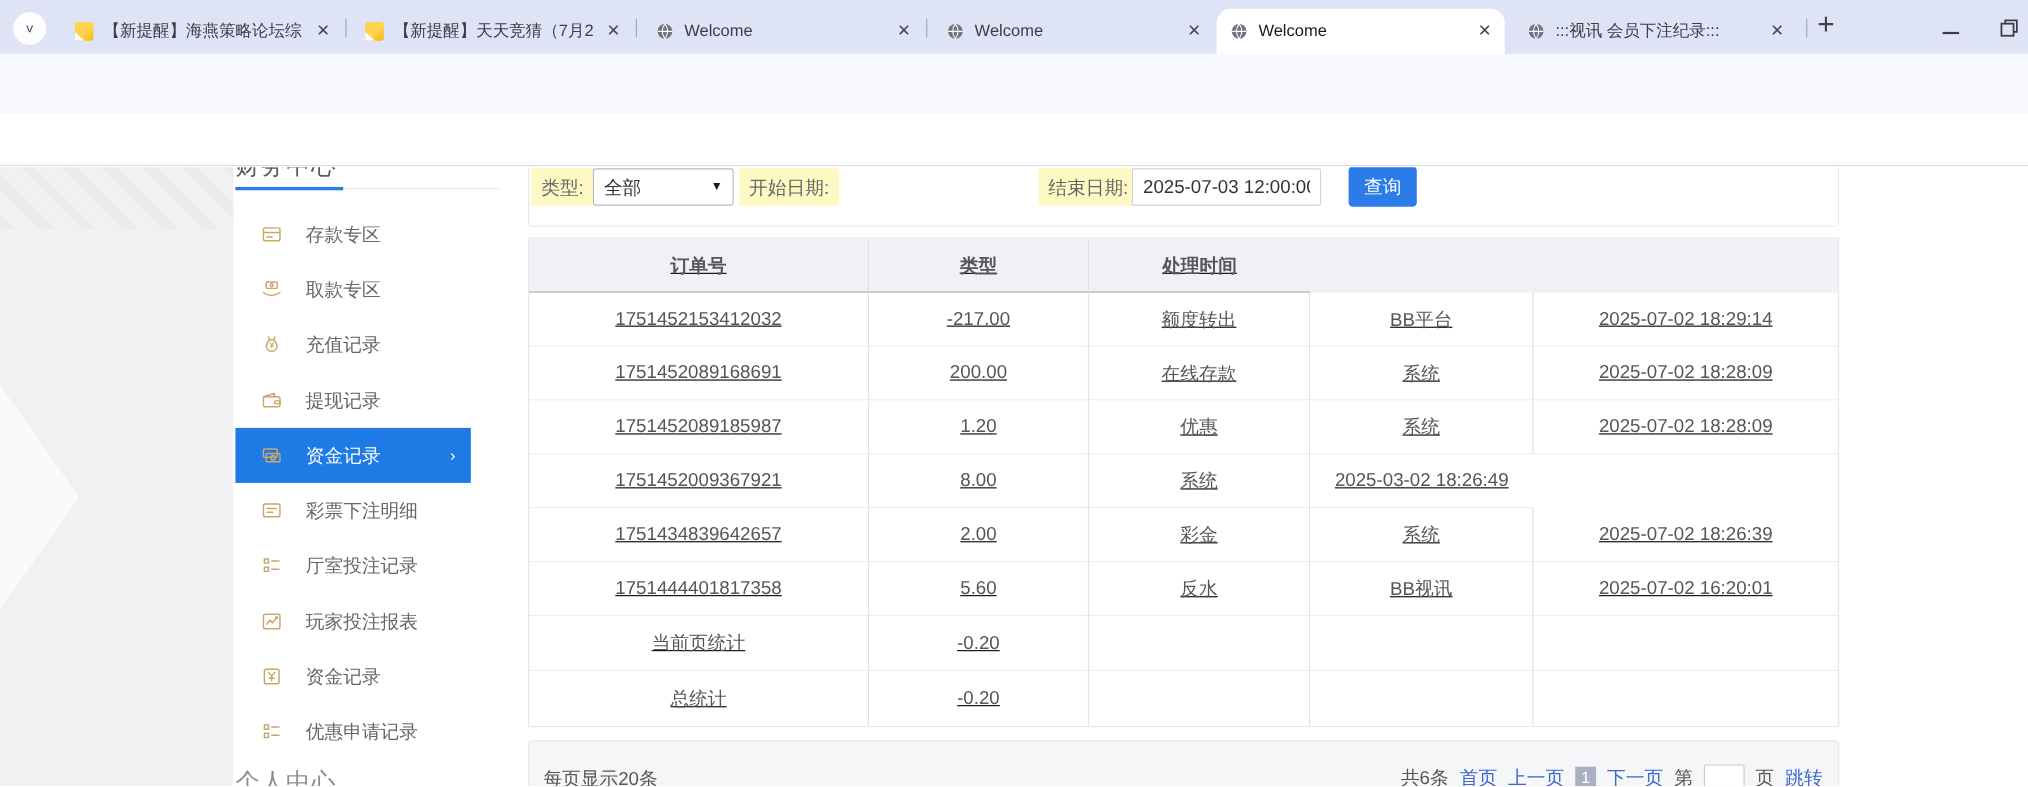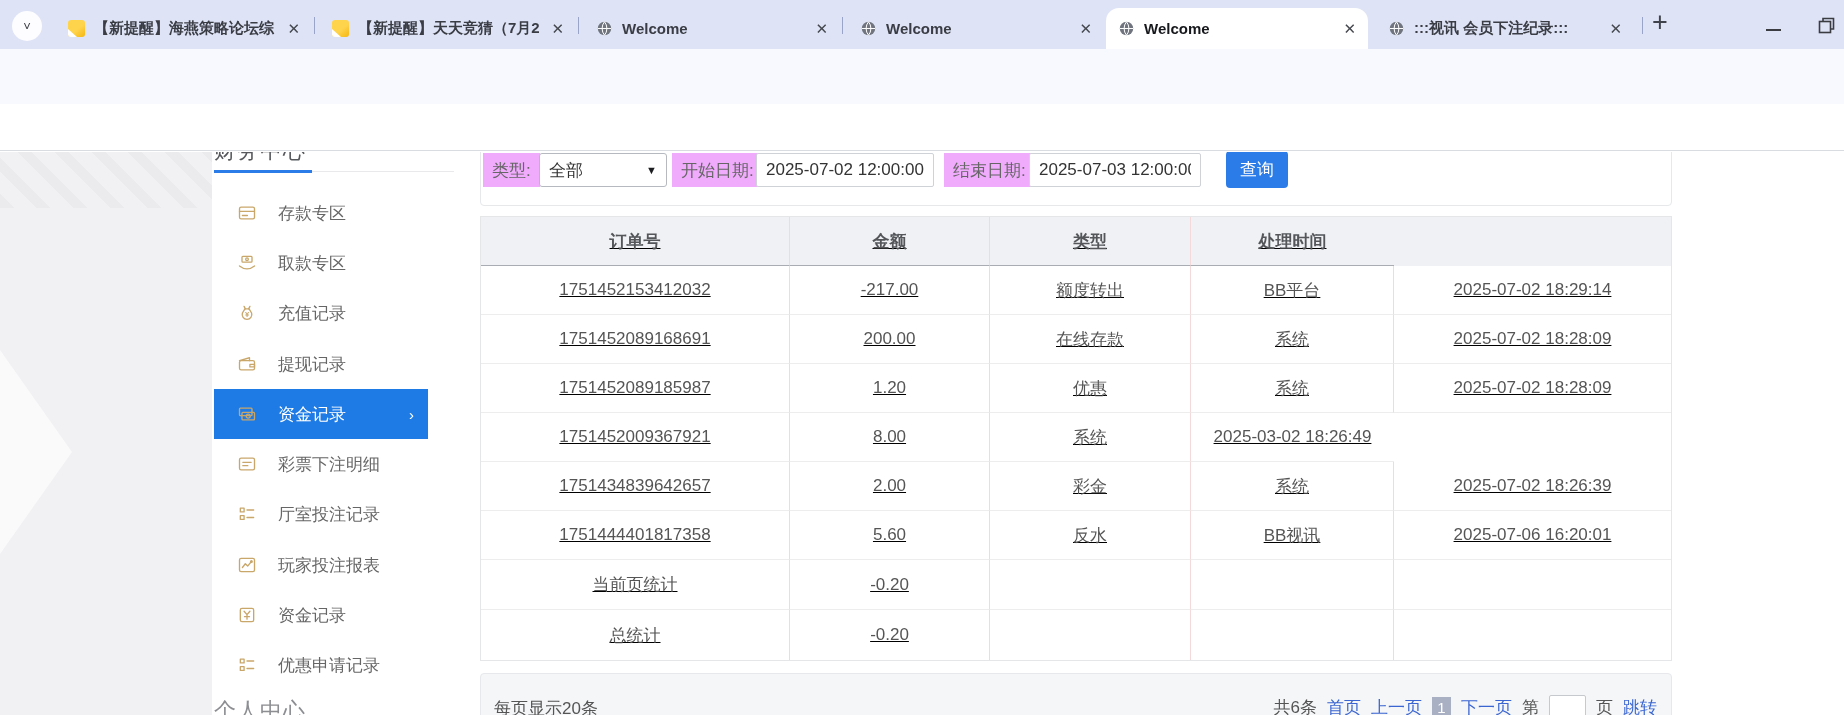--- a/index.html
+++ b/index.html
@@ -6,21 +6,21 @@
   body { background:#fff; }
   #screen { position:relative; width:1844px; height:715px; background:#fff; overflow:hidden; }
 
   
   .tabstrip { position:absolute; left:0; top:0; width:1844px; height:49px; background:#dee3f6; }
   .tab-search { position:absolute; left:12px; top:11px; width:30px; height:30px; border-radius:50%;
     background:#fdfdff; color:#41434a; display:flex; align-items:center; justify-content:center; font-size:13px; cursor:pointer; }
   .tab { position:absolute; top:8px; height:41px; display:flex; align-items:center; gap:9px;
     padding:0 12px; font-size:15px; color:#3a3d44; width:256px; }
   .tab.active { background:#fff; border-radius:13px 13px 0 0; color:#17181c; }
-  .tab .title { flex:1; overflow:hidden; white-space:nowrap;font-weight:bold; }
+  .tab .title { flex:1; overflow:hidden; white-space:nowrap; }
   .tab .close { flex:none; font-size:15px; color:#45484e; cursor:pointer; line-height:1; }
   .tabsep { position:absolute; top:17px; width:1px; height:17px; background:#9aa4c8; }
   .favicon { width:17px; height:17px; flex:none; position:relative; }
   .yellowdoc { background:linear-gradient(140deg,#ffd44d 55%,#f5b70d); border-radius:3px; overflow:hidden; }
   .yellowdoc:after { content:""; position:absolute; left:0; bottom:0; width:0; height:0;
     border-bottom:8px solid #fff; border-right:9px solid transparent; }
   .newtab { position:absolute; left:1652px; top:7px; font-size:27px; font-weight:300; color:#3f424a; cursor:pointer; }
   .win-min { position:absolute; left:1766px; top:29px; width:15px; height:2px; background:#3a3c42; cursor:pointer; }
   .win-restore { position:absolute; left:1818px; top:17px; cursor:pointer; }
 
@@ -60,21 +60,21 @@
   .sb-item.active .lbl { color:#fff; }
   .sb-item .chev { position:absolute; right:14px; color:#fff; font-size:15px; }
   .gi { width:20px; height:20px; flex:none; }
   .gi * { stroke:#c9a76a; fill:none; stroke-width:1.6; stroke-linecap:round; stroke-linejoin:round; }
   .gi text { stroke:none; fill:#c9a76a; font-size:9px; font-weight:bold; }
   .sb-heading2 { position:absolute; left:214px; top:544px; font-size:22px; color:#8d8e92; letter-spacing:1px; }
 
   
   .filterbox { position:absolute; left:480px; top:-12px; width:1192px; height:66px;
     border:1px solid #e6e8ea; border-radius:4px; background:#fff; }
-  .flabel { position:absolute; top:1px; height:34px; background:#f0abfc; color:#666; font-size:17px;
+  .flabel { position:absolute; top:1px; height:34px; background:#fef9c3; color:#666; font-size:17px;
     display:flex; align-items:center; padding:0 9px; }
   .fselect { position:absolute; left:539px; top:1px; width:128px; height:34px; border:1px solid #b6bac0;
     border-radius:3px; background:#fff; display:flex; align-items:center; padding:0 9px; font-size:17px; color:#333; cursor:pointer; }
   .fselect .caret { margin-left:auto; font-size:11px; color:#1c1d20; }
   .finput { position:absolute; top:1px; height:34px; border:1px solid #cfd2d7; border-radius:2px;
     background:#fff; font-size:17px; color:#333; padding:0 9px; }
   .fbtn { position:absolute; left:1226px; top:-1px; width:62px; height:37px; background:#2b7ce9; color:#fff;
     border:none; border-radius:4px; font-size:17px; cursor:pointer; }
 
   
@@ -310,29 +310,27 @@
     </div>
     <div class="sb-heading2">个人中心</div>
 
     <div class="filterbox"></div>
     <div class="flabel" style="left:483px">类型:</div>
     <div class="fselect">
       <span>全部</span>
       <span class="caret">▼</span>
     </div>
     <div class="flabel" style="left:672px">开始日期:</div>
-    <input class="finput" style="left: 756px; width: 178px;" readonly="" value="2025-07-02 12:00:00">
     <div class="flabel" style="left:944px">结束日期:</div>
     <input class="finput" style="left: 1029px; width: 172px;" readonly="" value="2025-07-03 12:00:00">
     <button class="fbtn">查询</button>
 
     <div class="dtable">
       <div class="trow head">
         <div>订单号</div>
-        <div>金额</div>
         <div>类型</div>
         <div>处理时间</div>
       </div>
       <div class="trow body">
         <div>1751452153412032</div>
         <div>-217.00</div>
         <div>额度转出</div>
         <div>BB平台</div>
         <div>2025-07-02 18:29:14</div>
       </div>
@@ -361,21 +359,21 @@
         <div>2.00</div>
         <div>彩金</div>
         <div>系统</div>
         <div>2025-07-02 18:26:39</div>
       </div>
       <div class="trow body">
         <div>1751444401817358</div>
         <div>5.60</div>
         <div>反水</div>
         <div>BB视讯</div>
-        <div>2025-07-06 16:20:01</div>
+        <div>2025-07-02 16:20:01</div>
       </div>
       <div class="trow sum">
         <div>当前页统计</div>
         <div>-0.20</div>
         <div></div>
         <div></div>
         <div></div>
       </div>
       <div class="trow sum last">
         <div>总统计</div>

